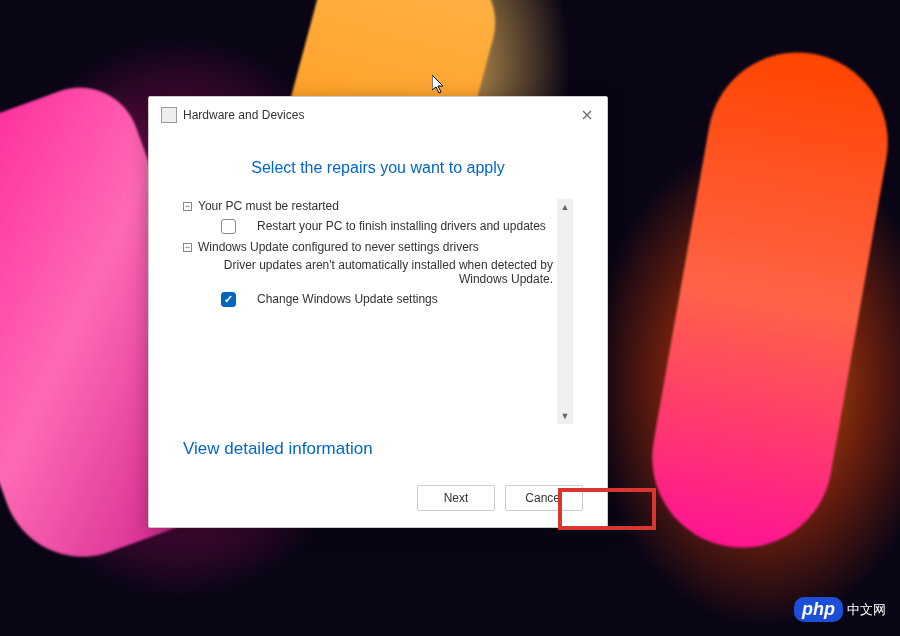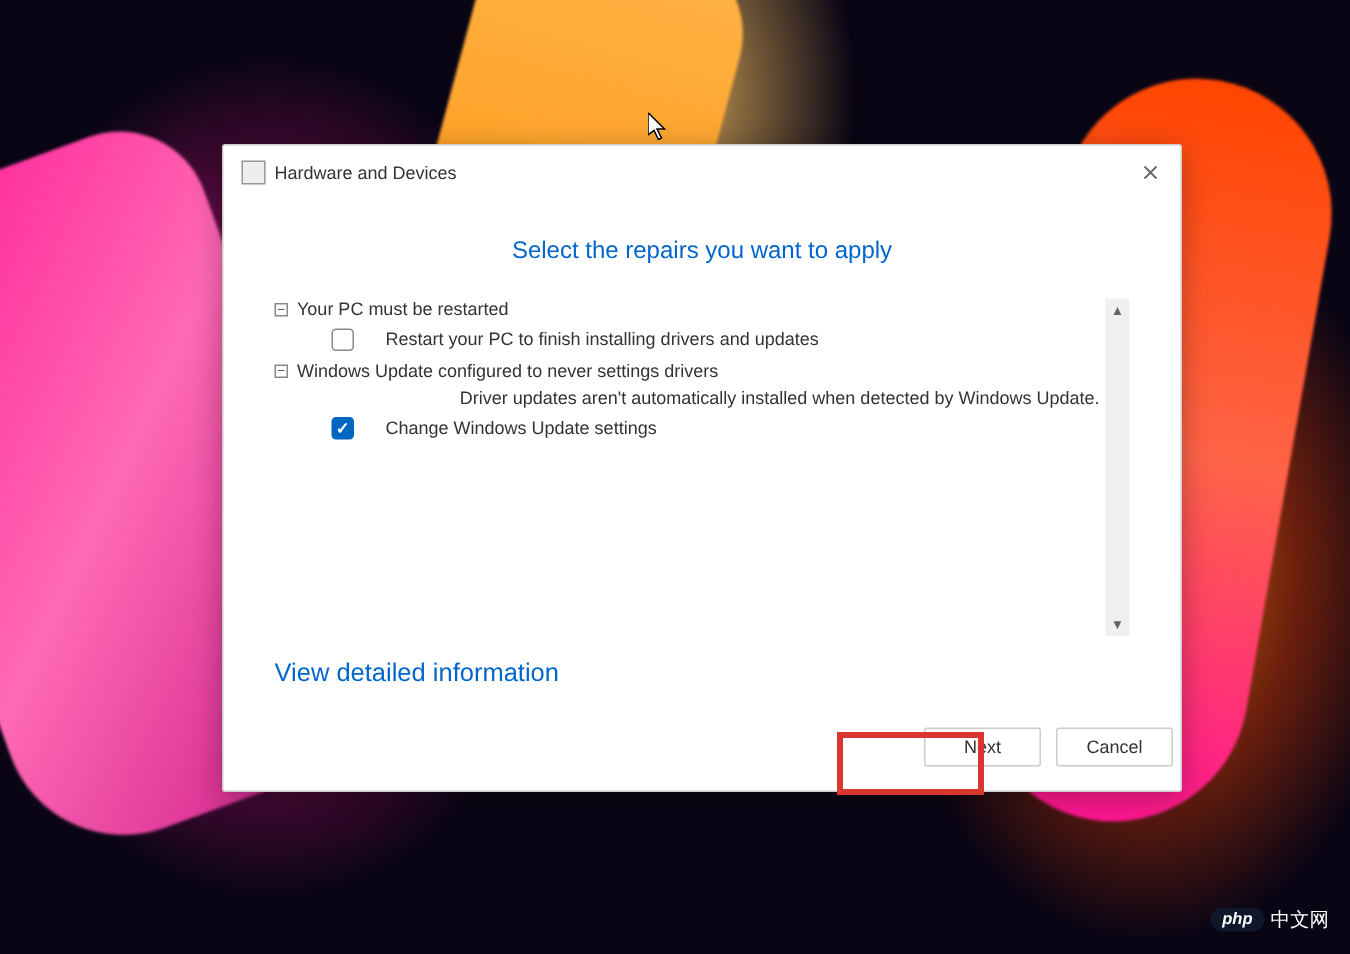--- a/index.html
+++ b/index.html
@@ -61,21 +61,21 @@
       position: absolute;
       top: 75px;
       left: 432px;
       z-index: 1000;
       pointer-events: none;
     }
     .dialog {
       position: absolute;
       top: 96px;
       left: 148px;
-      width: 640px;
+      width: 460px;
       height: 432px;
       background: #ffffff;
       border: 1px solid #cccccc;
       border-radius: 2px;
       box-shadow: 0 4px 20px rgba(0,0,0,0.3);
       display: flex;
       flex-direction: column;
     }
     .dialog-header {
       padding: 10px 12px 8px 12px;
@@ -211,21 +211,21 @@
     }
     .detail-link {
       color: #0066cc;
       font-size: 17px;
       cursor: pointer;
       position: absolute;
       bottom: 14px;
       left: 34px;
     }
     .dialog-footer {
-      padding: 12px 5px 16px 18px;
+      padding: 12px 24px 16px 18px;
       display: flex;
       justify-content: flex-end;
       gap: 10px;
       border-top: none;
     }
     .btn {
       min-width: 78px;
       padding: 5px 18px;
       font-size: 12px;
       border: 1px solid #ccc;
@@ -249,27 +249,27 @@
       position: absolute;
       bottom: 14px;
       right: 14px;
       display: flex;
       align-items: center;
       gap: 4px;
       color: #fff;
       font-size: 13px;
     }
     .watermark-badge {
-      background: #0f172a;
+      background: #1d4ed8;
       color: #fff;
       padding: 2px 8px;
       border-radius: 10px;
       font-weight: bold;
       font-style: italic;
-      font-size: 11px;
+      font-size: 18px;
     }
   </style>
 </head>
 <body>
 
 <div class="bg-layer"></div>
 <div class="bg-shape-1"></div>
 <div class="bg-shape-2"></div>
 <div class="bg-shape-3"></div>
 

